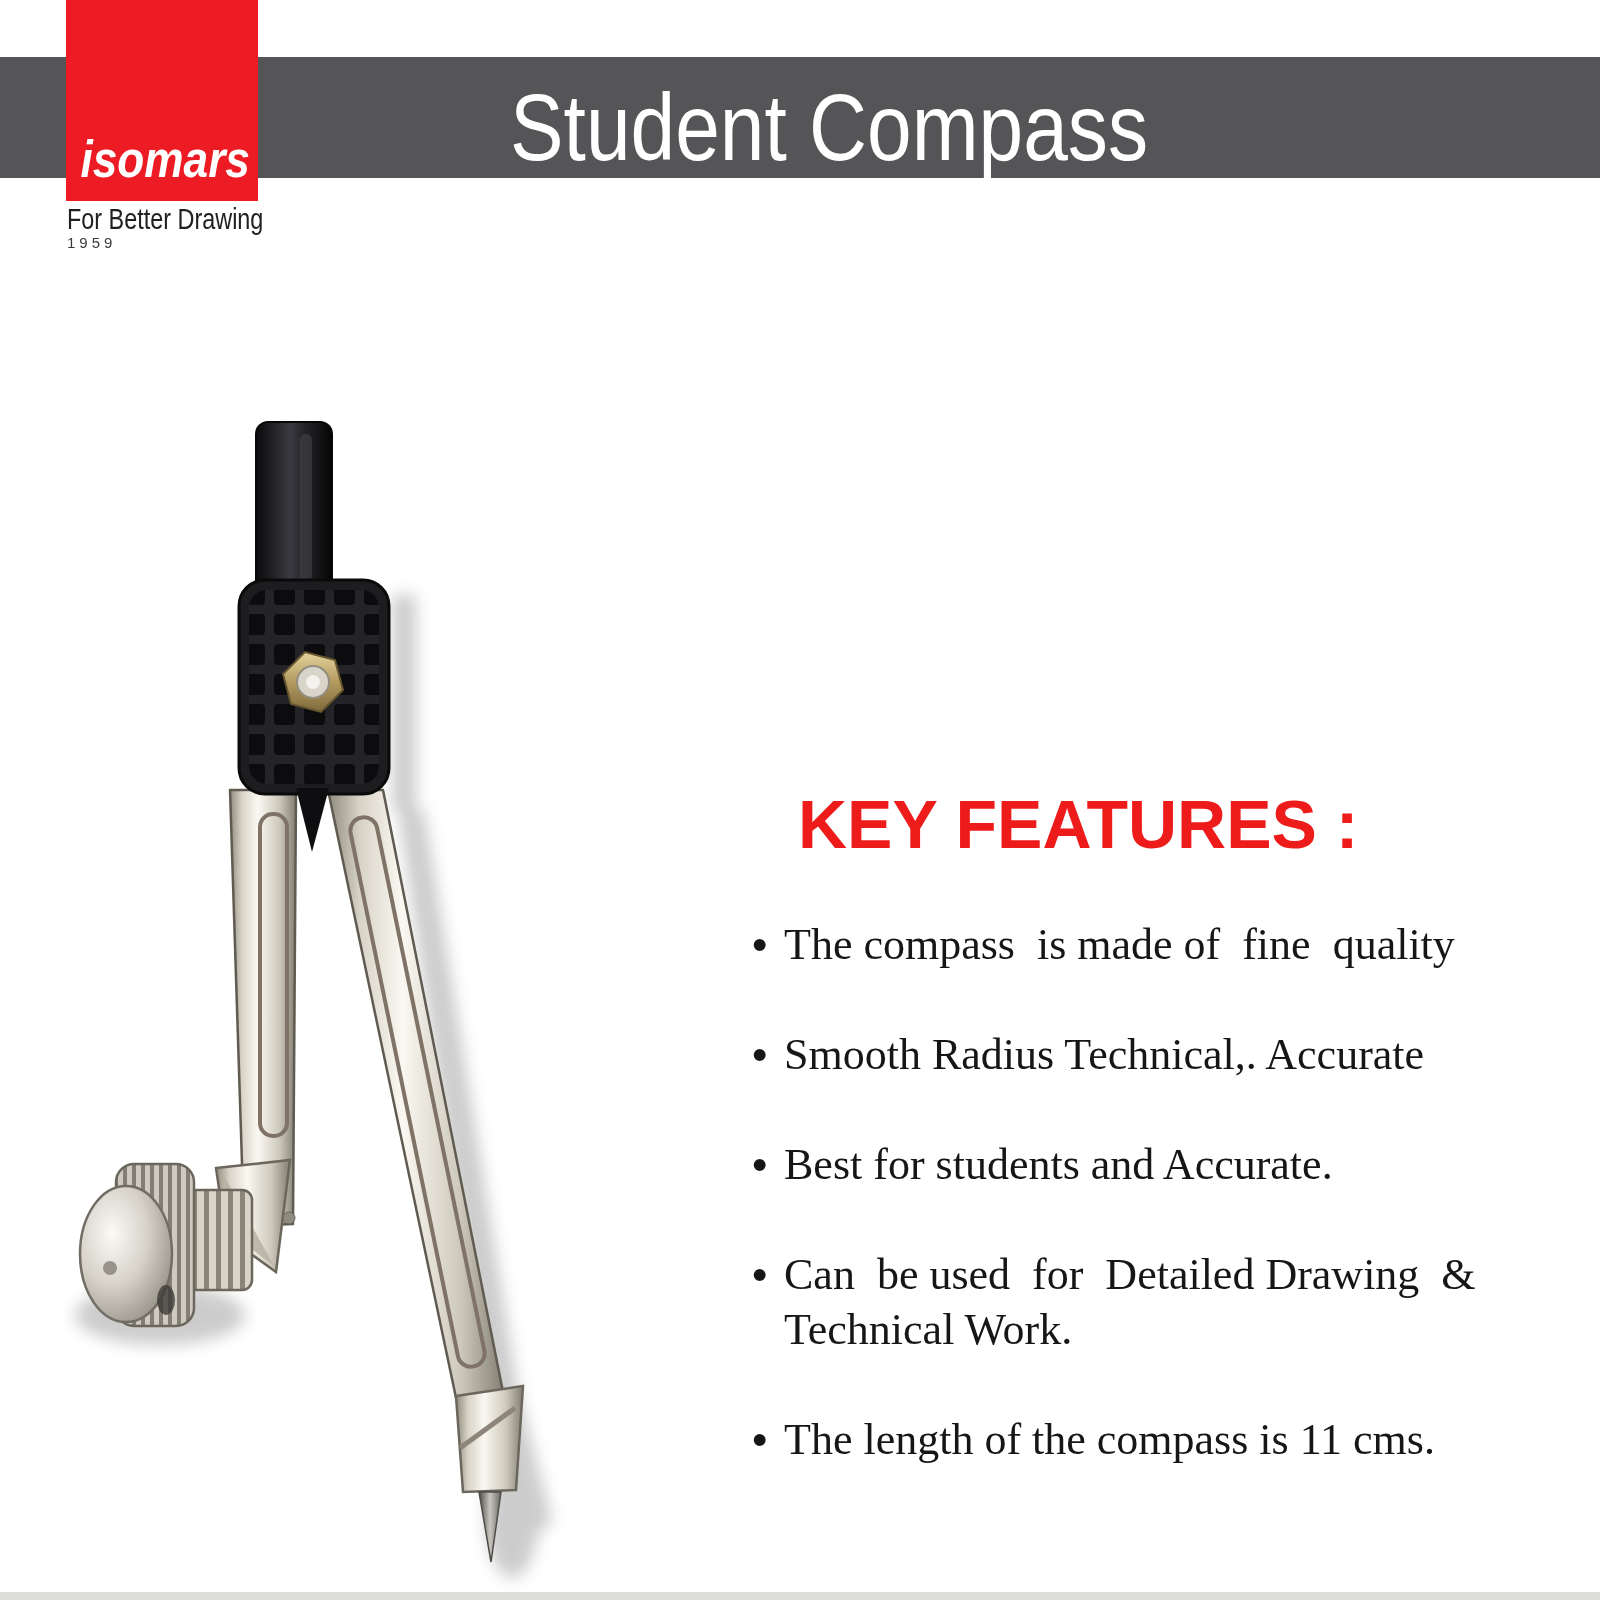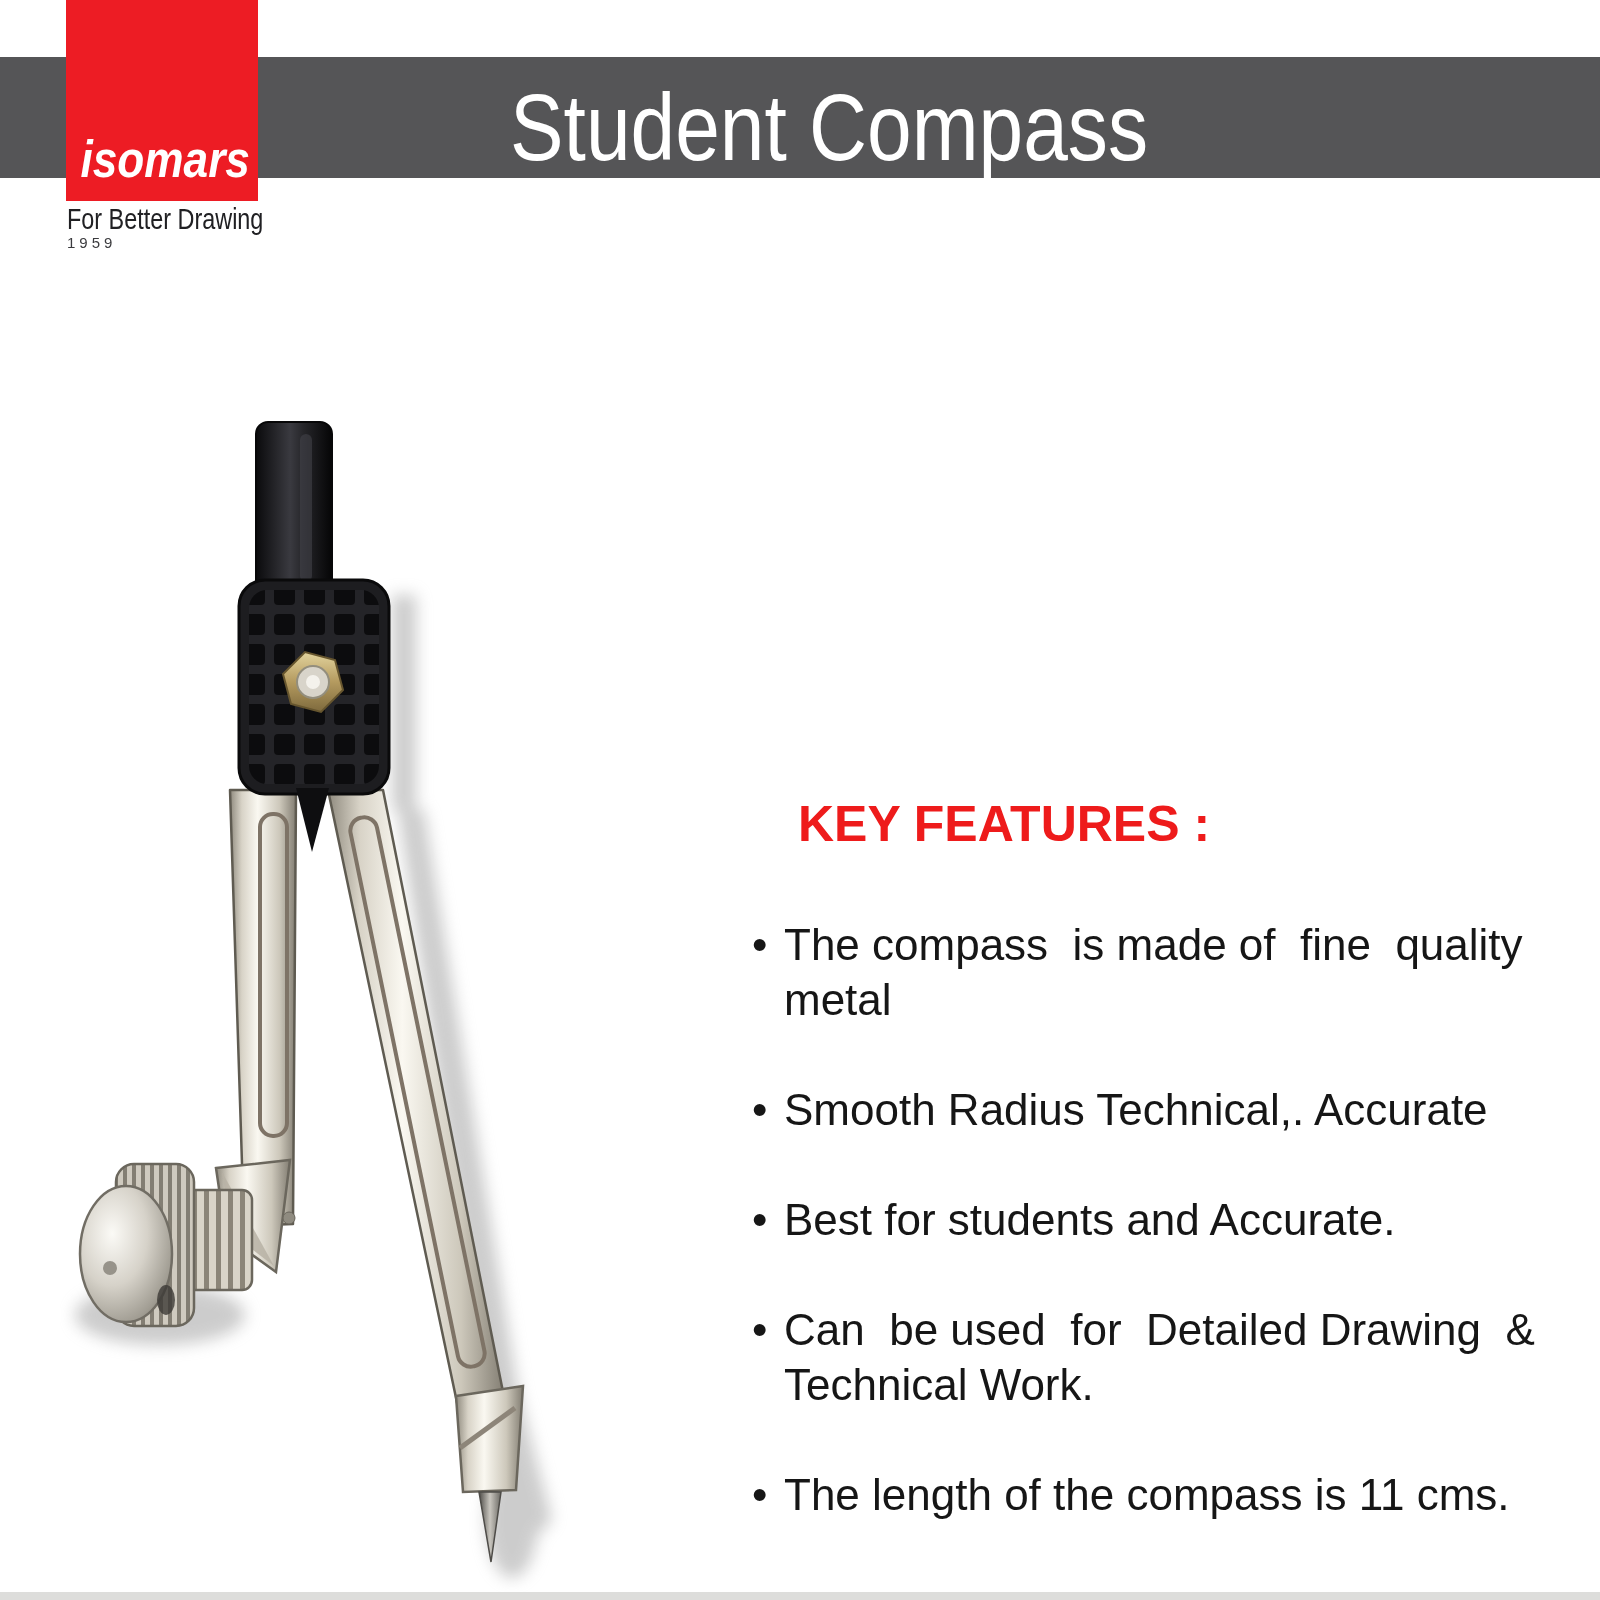--- a/index.html
+++ b/index.html
@@ -86,38 +86,38 @@
 
   
   .features {
     position: absolute;
     left: 752px; top: 795px; width: 810px;
     color: var(--body_text, #161616);
   }
   .features-heading {
     margin-left: 46px;
     margin-bottom: 64px;
-    font-size: 50px;
+    font-size: 68px;
     font-weight: bold;
     line-height: 58px;
     color: var(--heading_red, #EE1B1B);
     white-space: pre;
   }
   .bullet {
     display: flex;
     align-items: flex-start;
     font-size: 44px;
     line-height: 55px;
     margin-bottom: 55px;
   }
   .bullet .marker {
     flex: none;
     width: 32px;
   }
-  .bullet .lines { flex: 1; }
+  .bullet .lines { flex: 1; font-family: Liberation Serif, serif; }
   .bullet .line {
     display: block;
     white-space: pre;
   }
   .bullet .line:empty { display: none; }
 
   
   .footer-bar {
     position: absolute;
     left: 0; right: 0; bottom: 0; height: 8px;
@@ -233,21 +233,20 @@
     </g>
   </svg>
 
   <div class="features">
     <div class="features-heading">KEY FEATURES :</div>
 
     <div class="bullet">
       <span class="marker">•</span>
       <span class="lines">
         <span class="line">The compass  is made of  fine  quality</span>
-        <span class="line">metal</span>
       </span>
     </div>
 
     <div class="bullet">
       <span class="marker">•</span>
       <span class="lines">
         <span class="line">Smooth Radius Technical,. Accurate</span>
       </span>
     </div>
 

